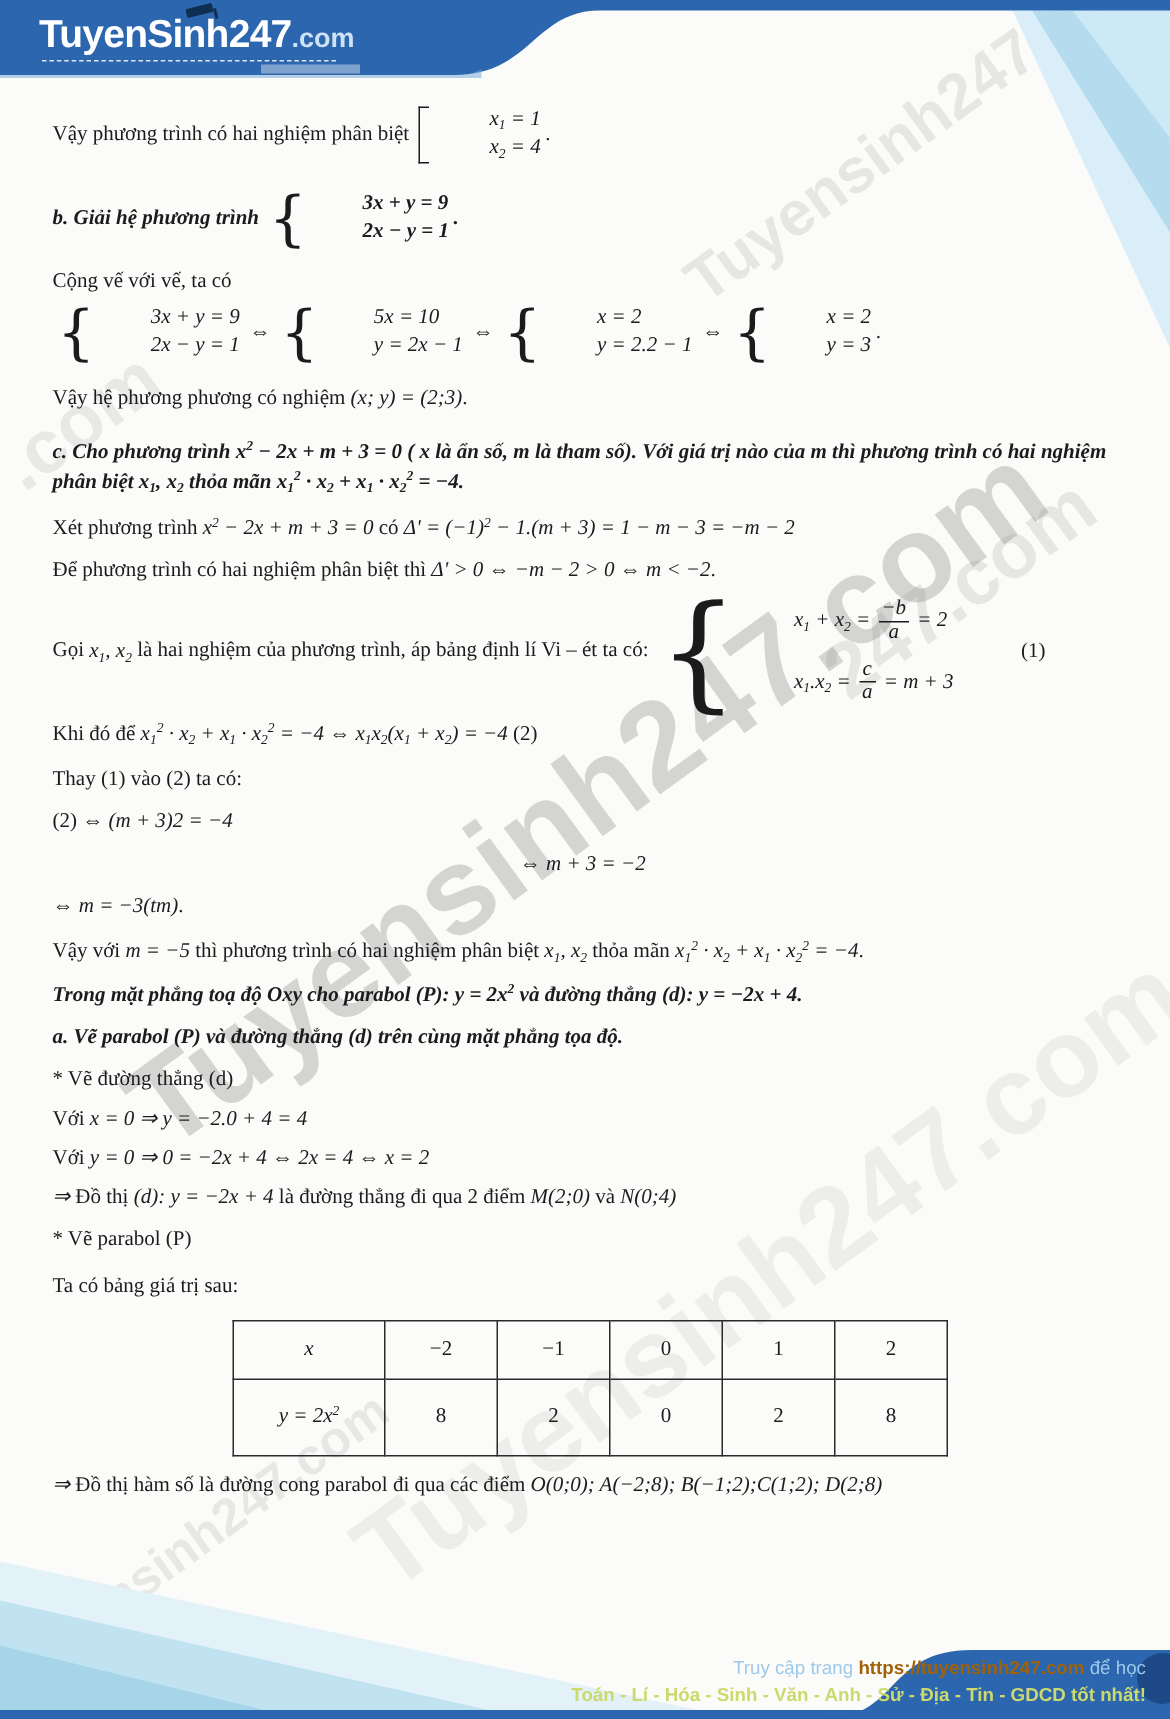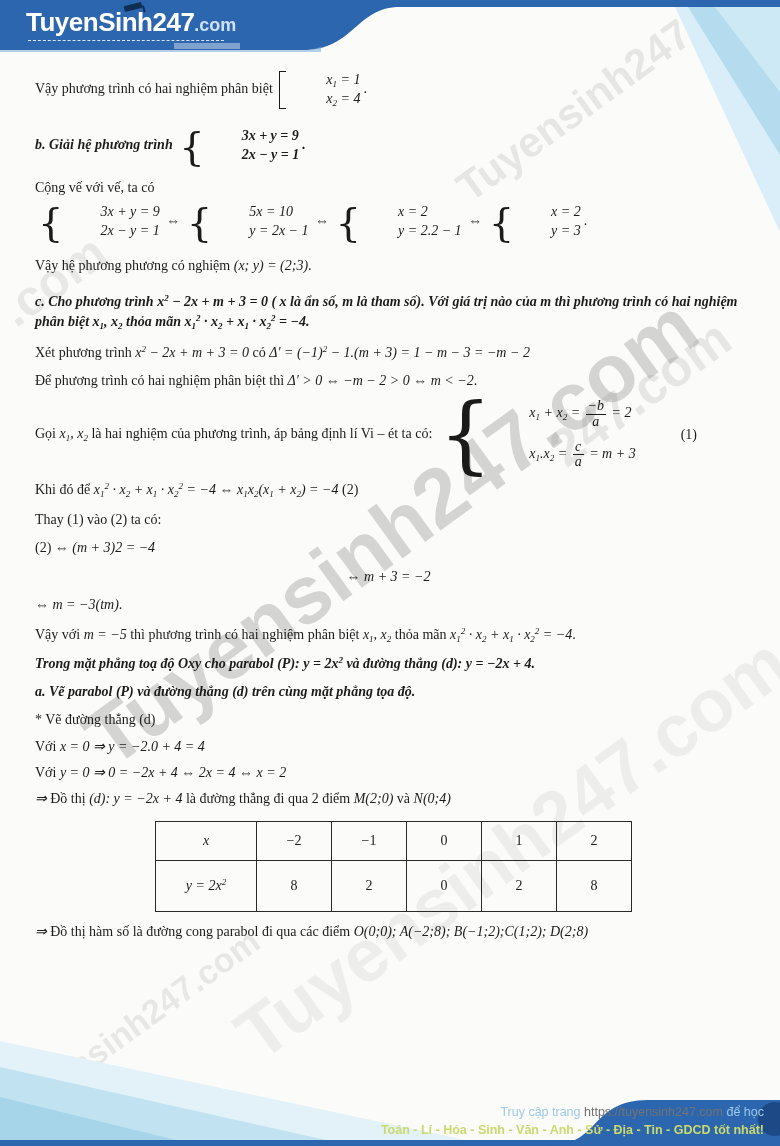--- a/index.html
+++ b/index.html
@@ -58,21 +58,21 @@
   table.vtable td{border:1.6px solid #2a2a2a;width:74px;height:38px;text-align:center;
                   font-size:14px;padding:0;}
   table.vtable td:first-child{width:100px;}
   table.vtable tr:last-child td{height:50px;}
 
   
   .footer-band{position:absolute;right:0;bottom:0;z-index:3;}
   .footer-text{position:absolute;right:16px;bottom:6px;z-index:4;text-align:right;
                font-family:"Liberation Sans",sans-serif;font-size:12.5px;line-height:1.5;white-space:nowrap;}
   .f1{color:#9ec9ea;}
-  .furl{color:#737373;font-weight:normal;}
+  .furl{color:#a16207;font-weight:bold;}
   .f2{color:#ccd96d;font-weight:bold;}
   .fcircle{position:absolute;right:-12px;bottom:10px;width:34px;height:34px;border-radius:50%;
            background:#1d4a86;z-index:3;}
 </style>
 </head>
 <body>
 
 <div class="page">
 
   <div class="wm wm1">Tuyensinh247.com</div>
@@ -162,20 +162,22 @@
       <div class="line n" style="margin-top: 8px;"><span class="txt">(2) </span><span class="math">⇔ (m + 3)2 = −4</span></div>
       <div class="line n" style="margin-top: 8px; text-align: center;"><span class="math">⇔ m + 3 = −2</span></div>
       <div class="line n" style="margin-top: 8px;"><span class="math">⇔ m = −3(tm)</span><span class="txt">.</span></div>
       <div class="line n" style="margin-top: 10px;"><span class="txt">Vậy với </span><span class="math">m = −5</span><span class="txt"> thì phương trình có hai nghiệm phân biệt </span><span class="math">x<sub>1</sub>, x<sub>2</sub></span><span class="txt"> thỏa mãn </span><span class="math">x<sub>1</sub><sup>2</sup> · x<sub>2</sub> + x<sub>1</sub> · x<sub>2</sub><sup>2</sup> = −4</span><span class="txt">.</span></div>
       <div class="line bi" style="margin-top: 8px;"><span class="txt">Trong mặt phẳng toạ độ Oxy cho parabol </span><span class="math">(P): y = 2x<sup>2</sup></span><span class="txt"> và đường thẳng </span><span class="math">(d): y = −2x + 4</span><span class="txt">.</span></div>
       <div class="line bi" style="margin-top: 8px;"><span class="txt">a. Vẽ parabol (P) và đường thẳng (d) trên cùng mặt phẳng tọa độ.</span></div>
       <div class="line i" style="margin-top: 8px;"><span class="txt">* Vẽ đường thẳng (d)</span></div>
       <div class="line n" style="margin-top: 6px;"><span class="txt">Với </span><span class="math">x = 0 ⇒ y = −2.0 + 4 = 4</span></div>
       <div class="line n" style="margin-top: 6px;"><span class="txt">Với </span><span class="math">y = 0 ⇒ 0 = −2x + 4 ⇔ 2x = 4 ⇔ x = 2</span></div>
       <div class="line n" style="margin-top: 6px;"><span class="math">⇒</span><span class="txt"> Đồ thị </span><span class="math">(d): y = −2x + 4</span><span class="txt"> là đường thẳng đi qua 2 điểm </span><span class="math">M(2;0)</span><span class="txt"> và </span><span class="math">N(0;4)</span></div>
+      <div class="line i" style="margin-top: 8px;"><span class="txt">* Vẽ parabol (P)</span></div>
+      <div class="line n" style="margin-top: 10px;"><span class="txt">Ta có bảng giá trị sau:</span></div>
       <table class="vtable" style="margin-top: 12px; margin-left: 120px;">
         <tbody>
           <tr>
             <td><span class="math">x</span></td>
             <td>−2</td>
             <td>−1</td>
             <td>0</td>
             <td>1</td>
             <td>2</td>
           </tr>

